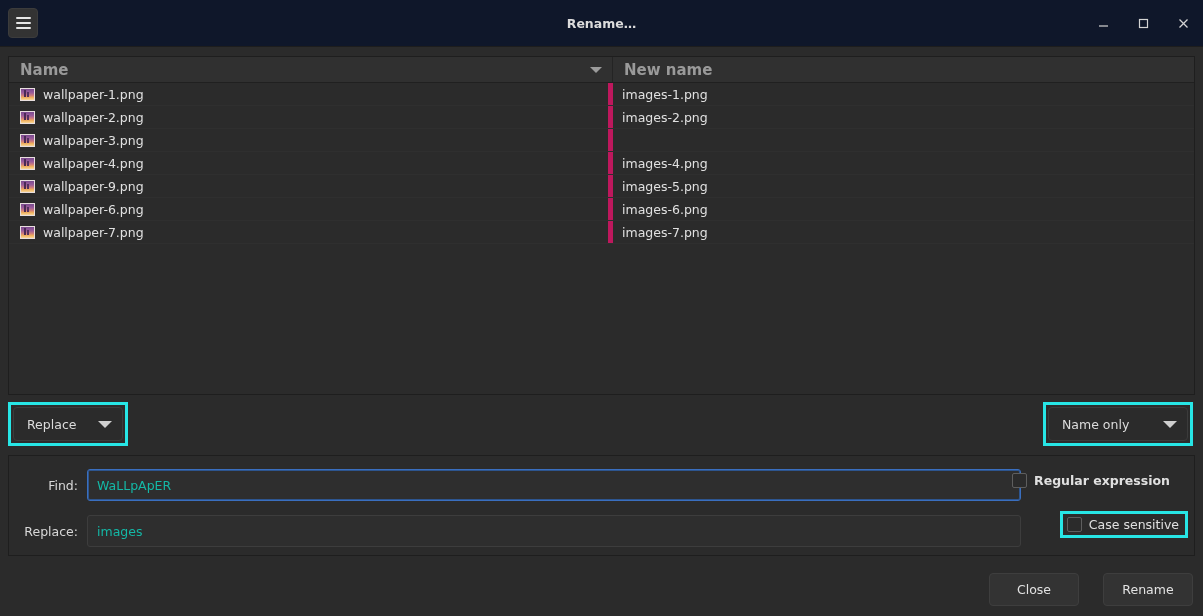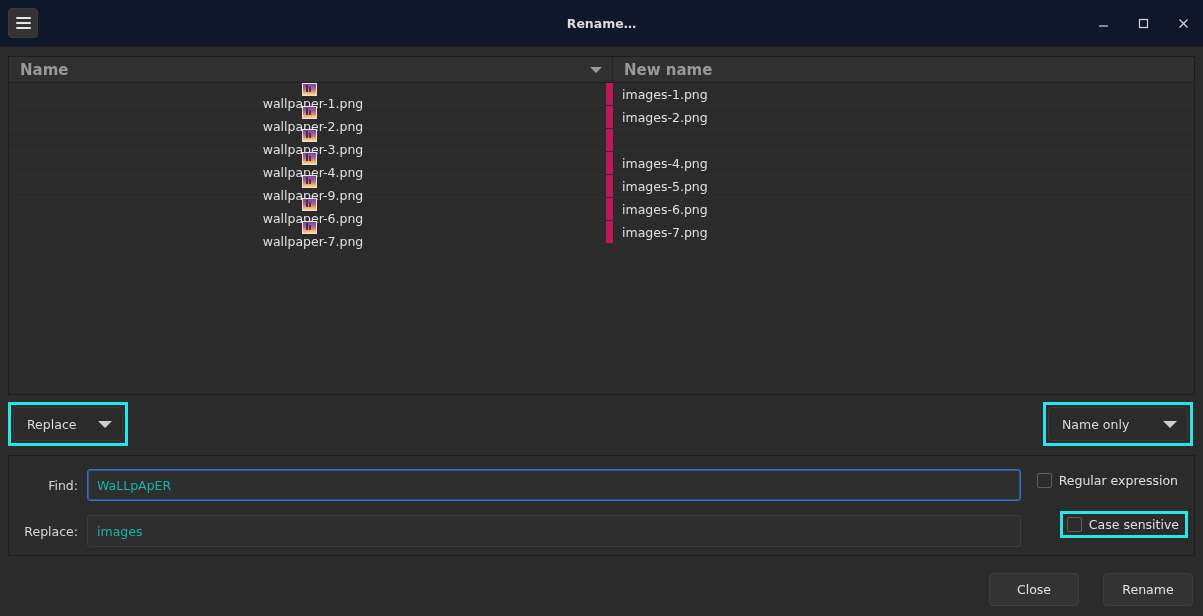--- a/index.html
+++ b/index.html
@@ -102,23 +102,22 @@
     display: flex;
     height: 23px;
     align-items: center;
     border-bottom: 1px solid #2f2f2f;
   }
   .cell-name {
     width: 604px;
     display: flex;
     align-items: center;
     padding-left: 11px;
-    border-right: 7px solid #be185d;
+    border-right: 5px solid #be185d;
     height: 100%;
-    flex-direction: column;
   }
   .cell-new {
     flex: 1;
     padding-left: 9px;
     height: 100%;
     display: flex;
     align-items: center;
   }
   .ftext {
     font-size: 12.5px;
@@ -234,21 +233,21 @@
     background: #2b2b2b;
     margin-right: 7px;
     flex: none;
     cursor: pointer;
   }
   .chk-label {
     font-size: 12.5px;
     color: #e0e0e0;
     white-space: nowrap;
   }
-  #chk-regex { position: absolute; right: 16px; top: 17px; }
+  #chk-regex { position: absolute; right: 24px; top: 17px; font-weight: bold; }
   #chk-case-hl {
     position: absolute;
     right: 6px; top: 55px;
     border: 3px solid #27e6e6;
     padding: 3px 6px 3px 4px;
   }
 
   
   .footer {
     position: absolute;

